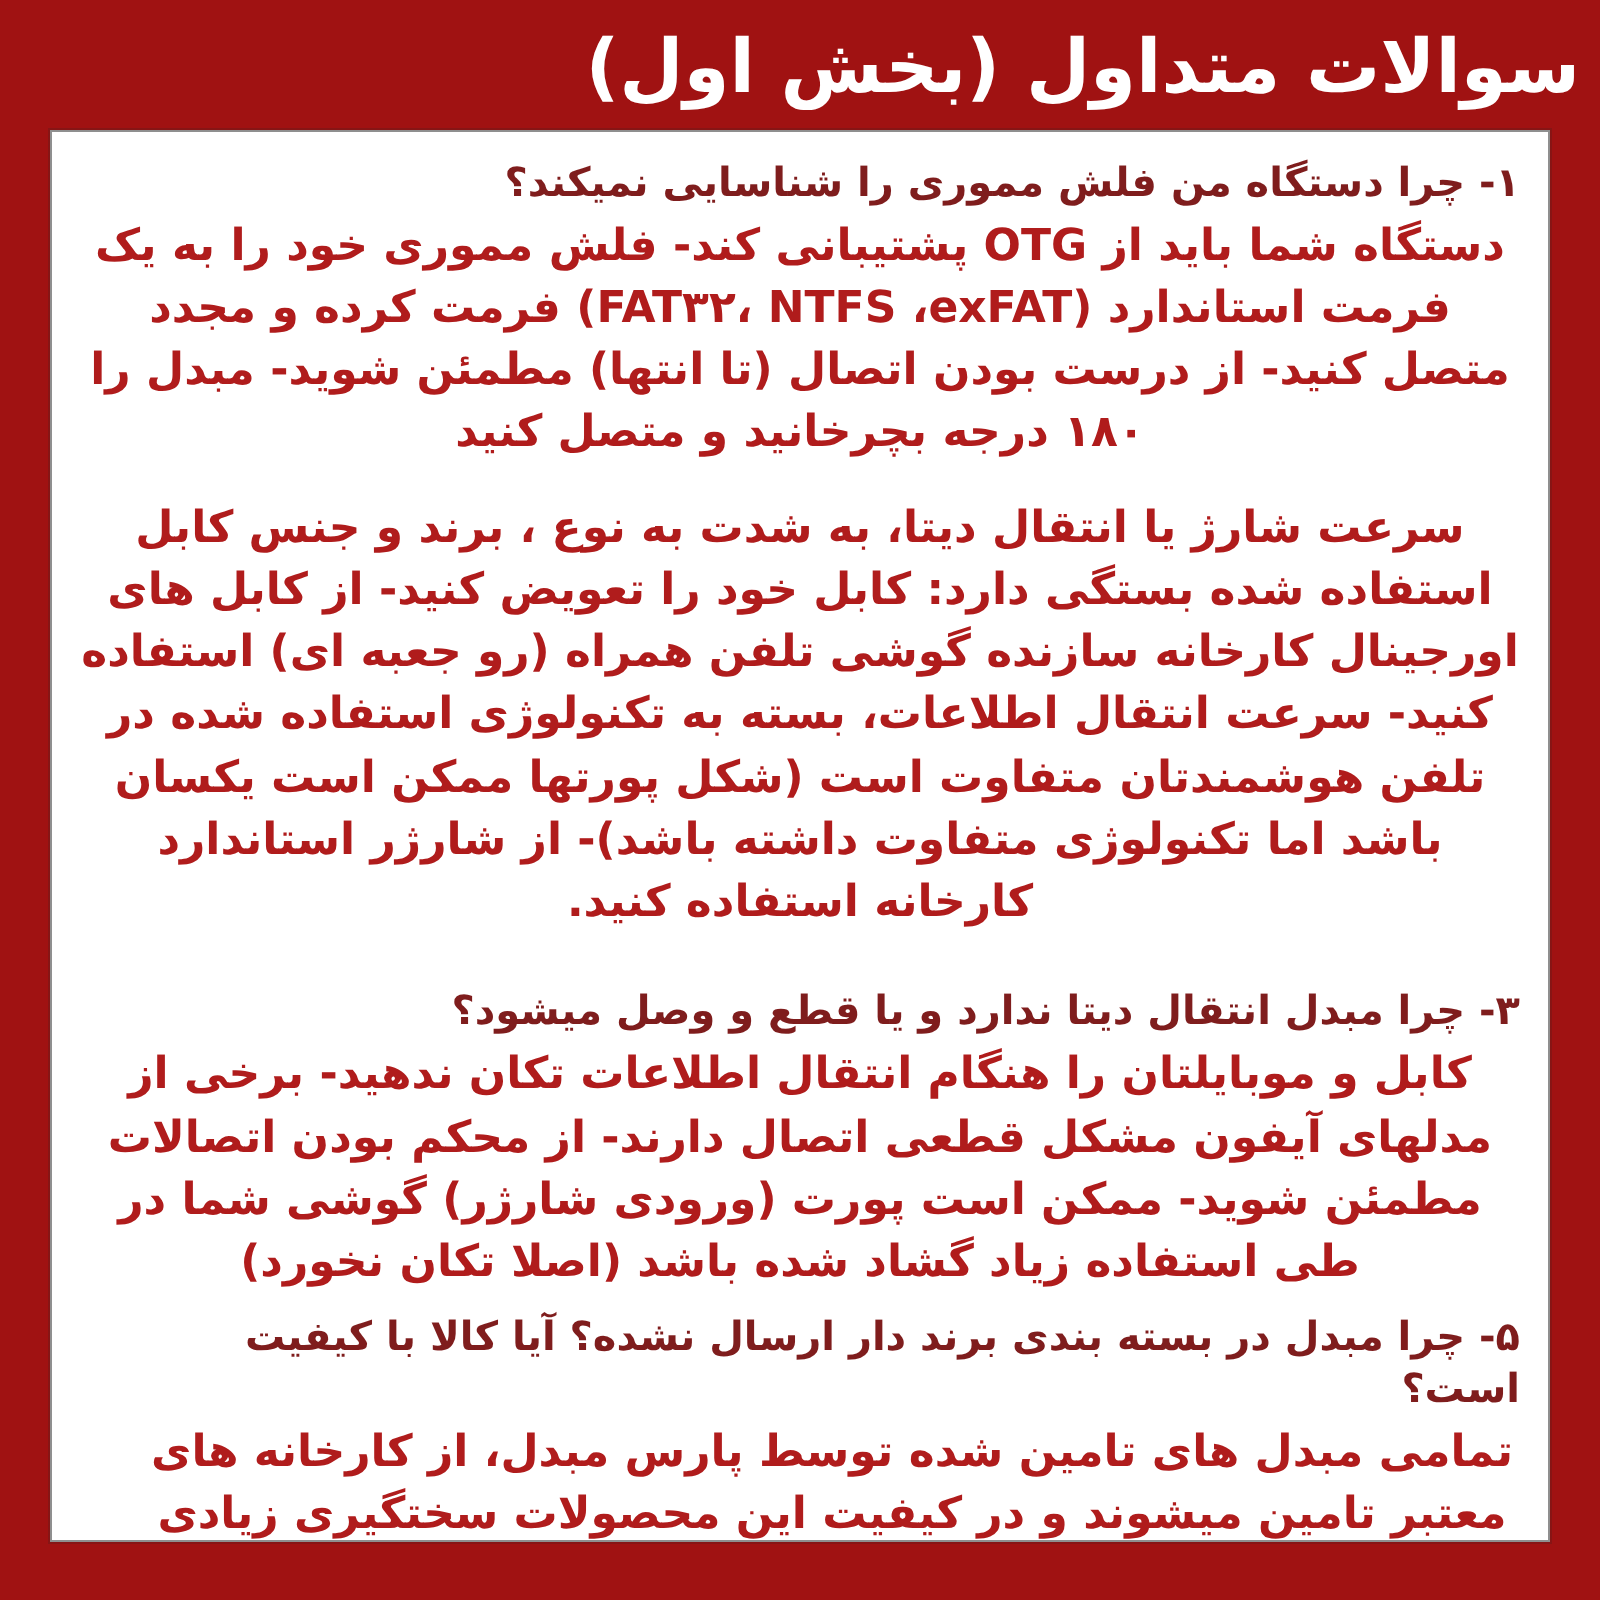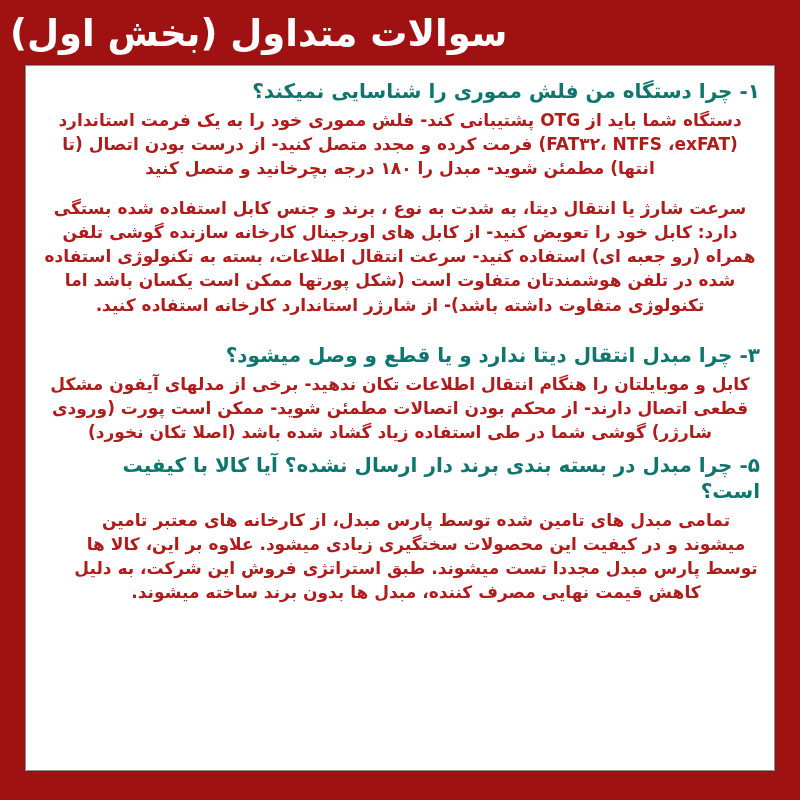--- a/index.html
+++ b/index.html
@@ -13,49 +13,49 @@
   }
   .page {
     width: 800px;
     height: 800px;
     direction: rtl;
     box-sizing: border-box;
   }
   .title {
     margin: 0;
     padding: 14px 10px 10px;
-    text-align: left;
+    text-align: right;
     color: #ffffff;
     font-size: 37px;
     font-weight: bold;
     line-height: 1.1;
   }
   .card {
     box-sizing: border-box;
     margin: 0 25px;
     height: 706px;
     background: #ffffff;
     border: 1px solid #8f8f8f;
     box-shadow: 0 0 0 1px rgba(60,30,30,0.25);
     padding: 8px 14px;
     overflow: hidden;
   }
   .item { margin: 0; }
   .q {
     margin: 0;
-    color: #0f766e;
+    color: #7f1d1d;
     font-size: 20px;
     font-weight: bold;
     text-align: right;
     line-height: 1.3;
   }
   .a {
     margin: 4px 0 0;
     color: #b01c1c;
-    font-size: 17px;
+    font-size: 22px;
     font-weight: bold;
     text-align: center;
     line-height: 1.42;
   }
   .item-1 { margin-top: 4px; }
   .item-2 { margin-top: 16px; }
   .item-3 { margin-top: 25px; }
   .item-4 { margin-top: 1px; }
   .item-4 .a { margin-top: 1px; }
   .item-5 { margin-top: 8px; margin-left: 32px; }

